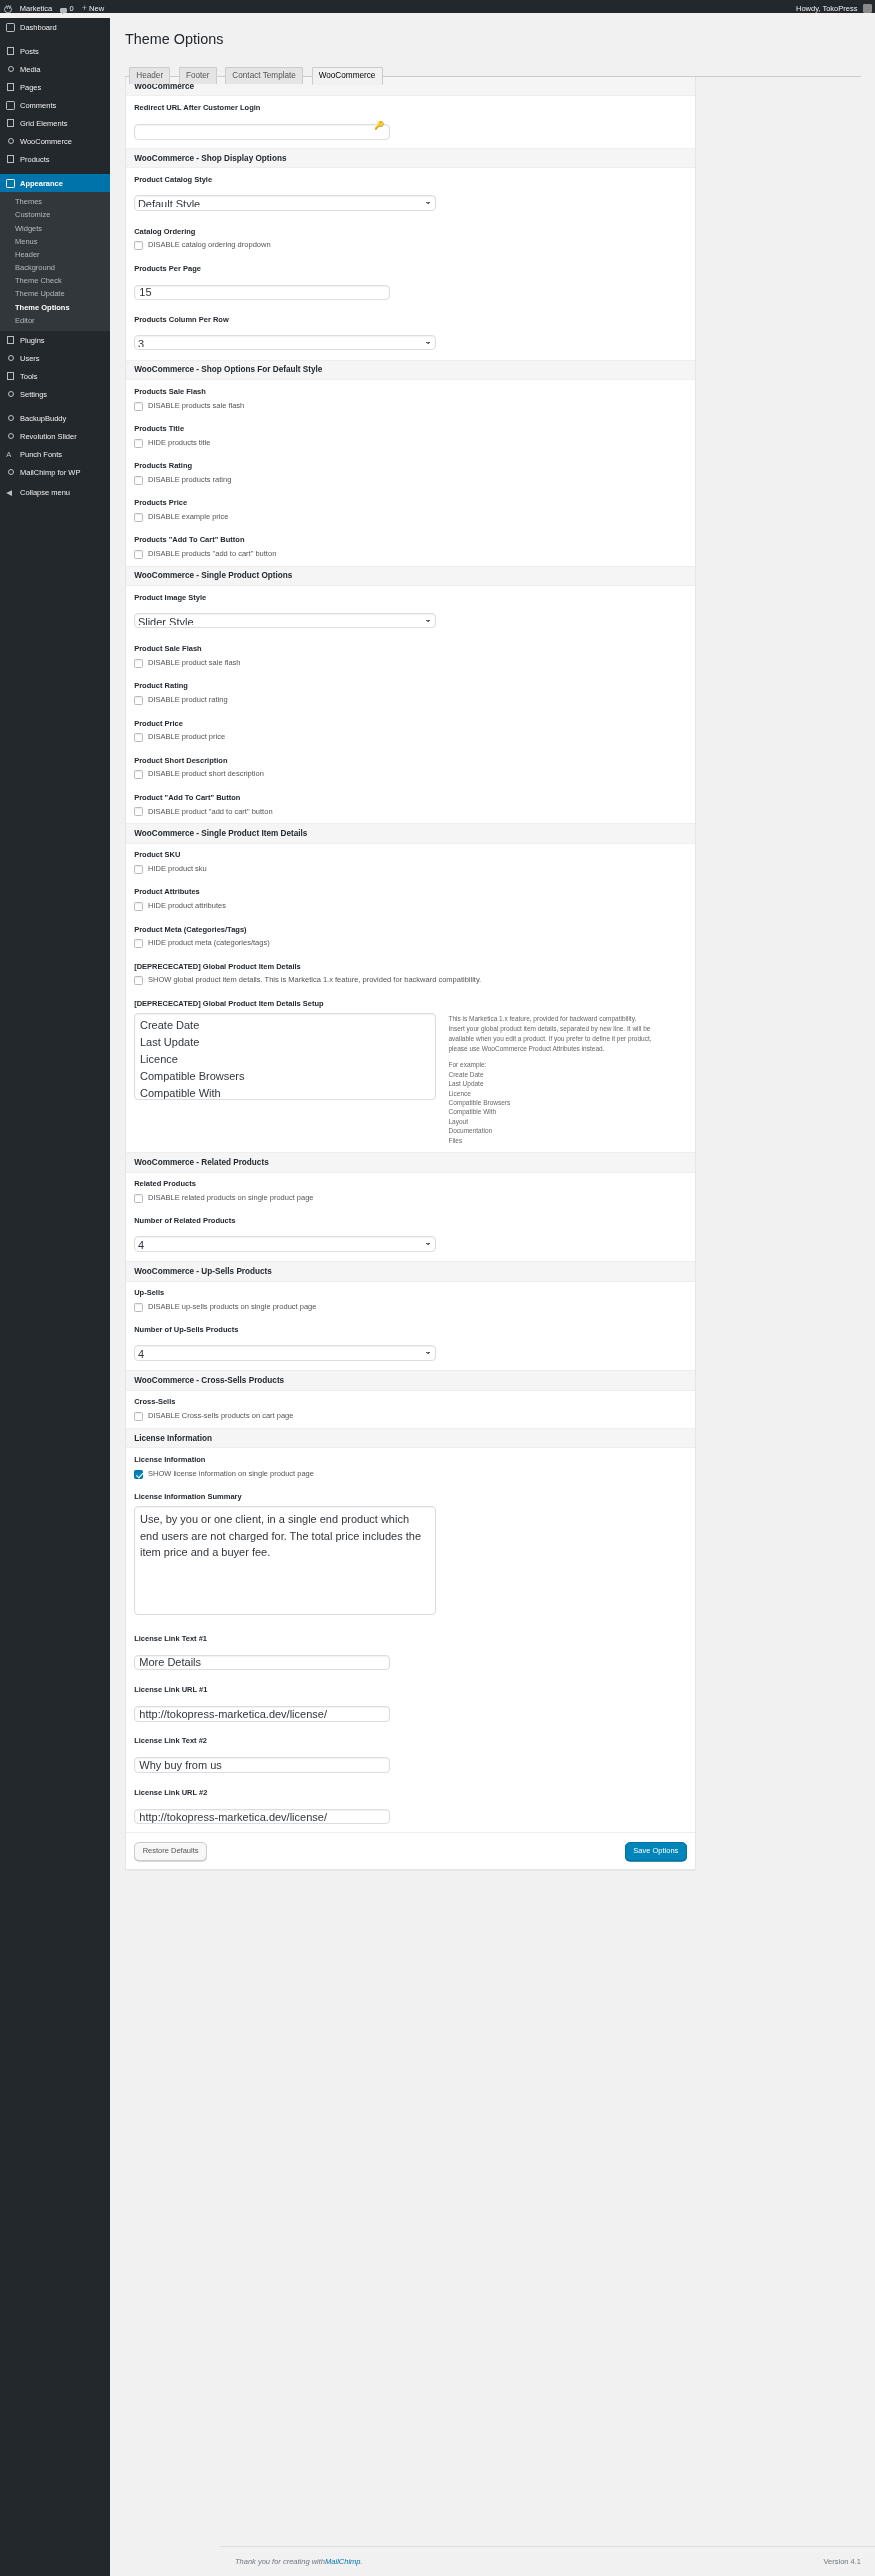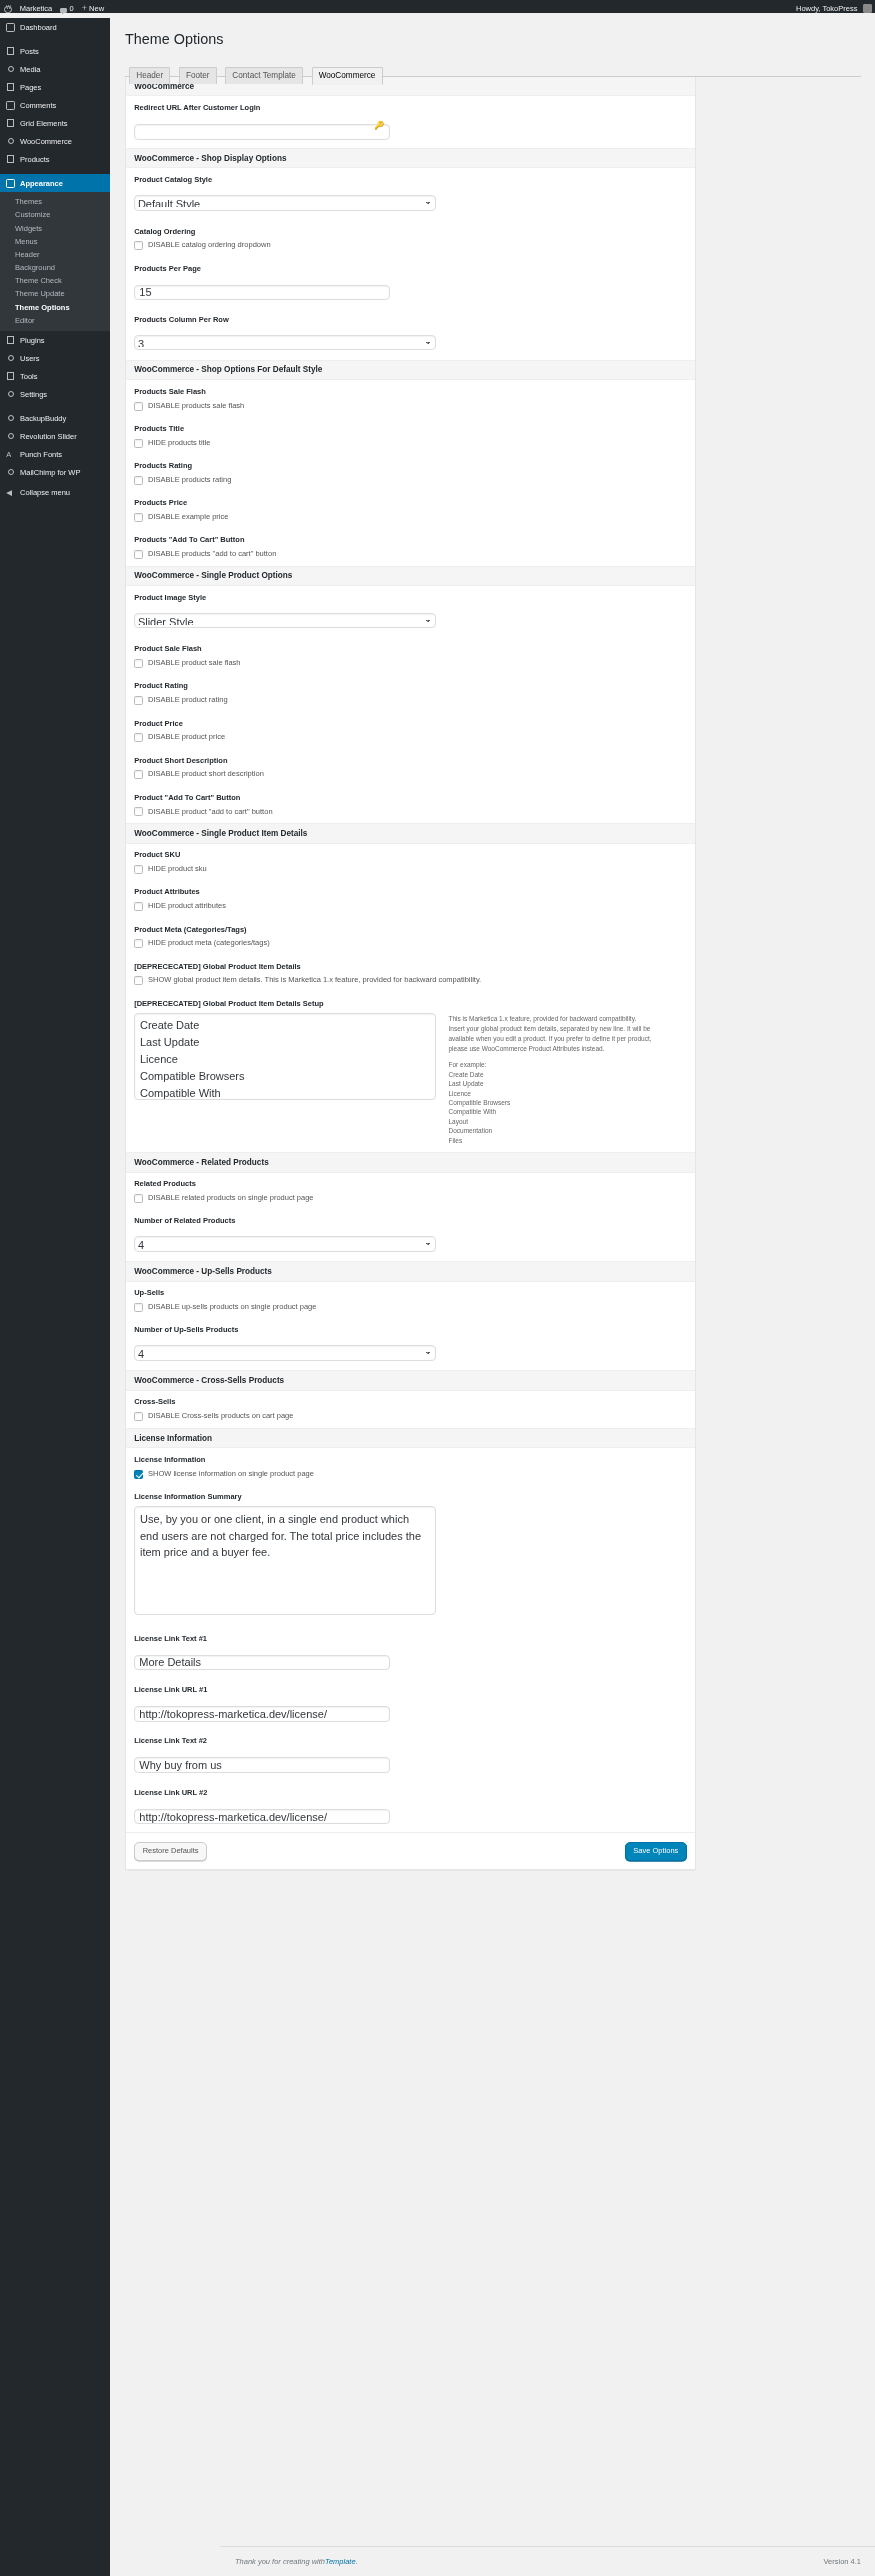--- a/index.html
+++ b/index.html
@@ -564,18 +564,18 @@
     <div class="footer-bar">
       <button class="btn">Restore Defaults</button>
       <button class="btn btn-primary">Save Options</button>
     </div>
 
   </div>
 </div>
 
 <div id="wpfooter">
   <span>Thank you for creating with </span>
-      <a href="#">Template</a>
+      <a href="#">MailChimp</a>
       <span>.</span>
   <span class="ver">Version 4.1</span>
 </div>
 </div>
 
 
 </body></html>

